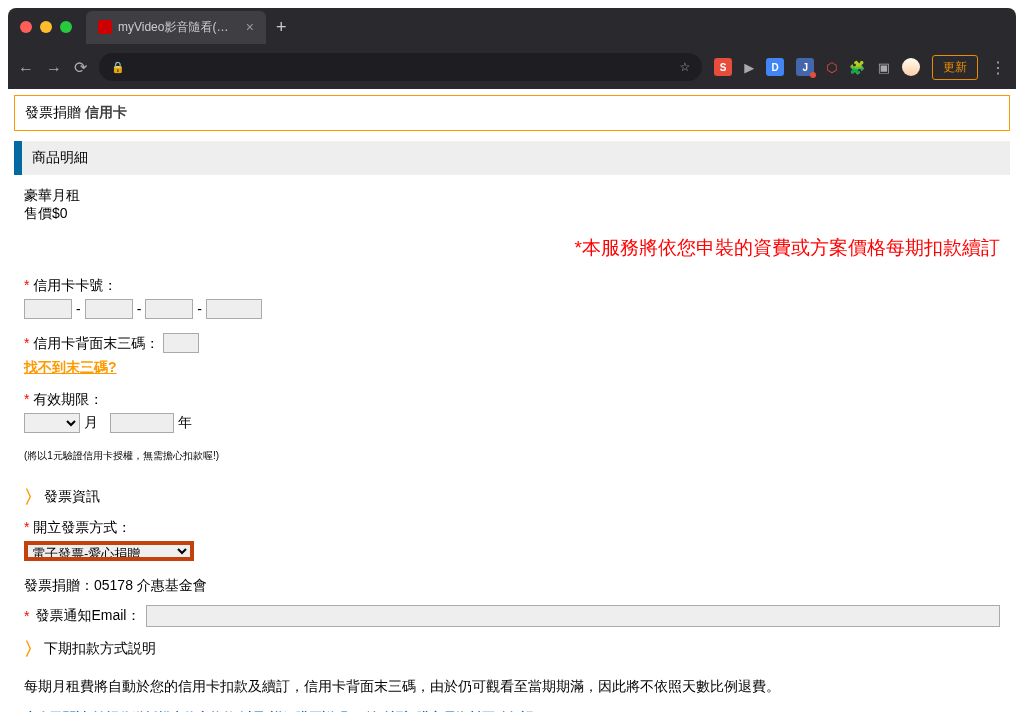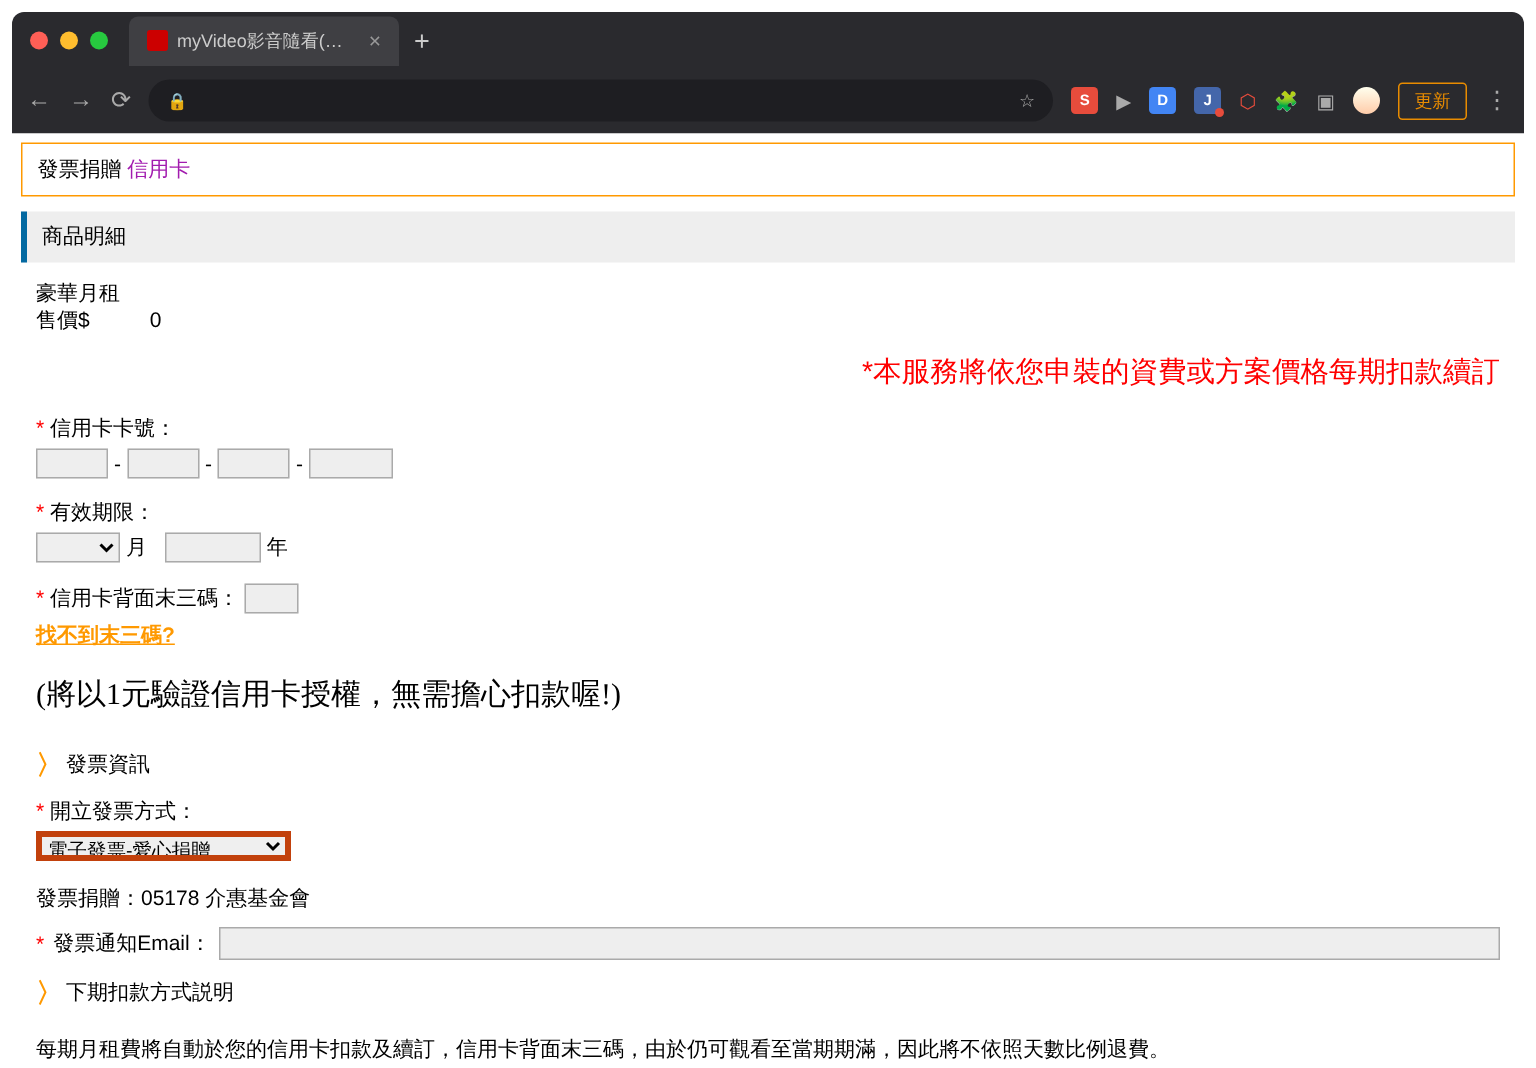--- a/index.html
+++ b/index.html
@@ -36,43 +36,43 @@
   .ext-puzzle { color: #aaa; }
   .ext-cast { color: #aaa; }
   .avatar { width: 18px; height: 18px; border-radius: 50%; background: linear-gradient(#ffe,#fca); }
   .update-btn { border: 1px solid #e98c00; color: #e98c00; border-radius: 3px; padding: 3px 10px; font-size: 12px; }
   .menu-dots { color: #aaa; font-size: 16px; }
   
   
   .page { background: #fff; margin: 0 8px 8px 8px; padding: 6px 6px 20px 6px; border-radius: 0 0 8px 8px; min-height: 615px; position: relative; }
   
   .payment-header { border: 1px solid #f90; padding: 8px 10px; margin-bottom: 10px; font-size: 14px; }
-  .orange-text { color: #a21caf; }
-  
-  .section-header { background: #eee; border-left: 4px solid #0369a1; padding: 8px 10px; font-size: 14px; margin-bottom: 12px; }
+  .orange-text { color: #404040; font-weight: bold; }
+  
+  .section-header { background: #eee; border-left: 8px solid #0369a1; padding: 8px 10px; font-size: 14px; margin-bottom: 12px; }
   
   .product-row { display: flex; justify-content: space-between; padding: 0 10px 8px 10px; font-size: 14px; flex-direction: column; }
-  .price-right { display: flex; gap: 40px; }
+  .price-right { display: flex; }
   
   .notice { color: #f00; text-align: right; padding: 4px 10px 12px 10px; font-size: 19px; }
   
   .form-row { padding: 4px 10px; font-size: 14px; margin-bottom: 6px; }
   .req { color: #f00; }
   .form-label { margin-bottom: 4px; }
   
   .cc-fields { display: flex; gap: 4px; align-items: center; margin-top: 4px; }
   .cc-input { width: 48px; height: 20px; border: 1px solid #aaa; background: #eee; }
   .cc-input.wide { width: 56px; }
   .month-select { height: 20px; border: 1px solid #aaa; width: 56px; }
   .year-input { width: 64px; height: 20px; border: 1px solid #aaa; background: #eee; }
   .cvc-input { width: 36px; height: 20px; border: 1px solid #aaa; background: #eee; }
   
   .orange-link { color: #f90; text-decoration: underline; font-weight: bold; }
   
-  .note-text { padding: 6px 10px 16px 10px; font-size: 20px; font-family: Liberation Serif, serif; }
+  .note-text { padding: 6px 10px 16px 10px; font-size: 10px; }
   
   .collapse-header { padding: 6px 10px; font-size: 14px; display: flex; align-items: center; gap: 2px; }
   .chev-right { color: #f90; font-size: 18px; font-weight: bold; }
   
   .invoice-select { height: 20px; border: 4px solid #c2410c; min-width: 170px; font-size: 13px; }
   
   .donation-text { padding: 6px 10px; font-size: 14px; }
   
   .email-row { padding: 4px 10px; font-size: 14px; display: flex; align-items: center; gap: 6px; }
   .email-input { flex: 1; height: 22px; border: 1px solid #aaa; background: #eee; }
@@ -149,36 +149,36 @@
       <span>-</span>
       <input class="cc-input" style="">
       <span>-</span>
       <input class="cc-input" style="">
       <span>-</span>
       <input class="cc-input wide" style="">
     </div>
   </div>
 
   <div class="form-row">
+    <span class="req">*</span> <span>信用卡背面末三碼：</span>
+    <input class="cvc-input" style="">
+    <div style="margin-top:6px;"><a href="#" class="orange-link">找不到末三碼?</a></div>
+  </div>
+
+  <div class="form-row">
     <div class="form-label"><span class="req">*</span> <span>有效期限：</span></div>
     <div class="cc-fields">
       <select class="month-select"><option></option></select>
       <span>月</span>
       &nbsp;
       <input class="year-input" style="">
       <span>年</span>
     </div>
   </div>
 
-  <div class="form-row">
-    <span class="req">*</span> <span>信用卡背面末三碼：</span>
-    <input class="cvc-input" style="">
-    <div style="margin-top:6px;"><a href="#" class="orange-link">找不到末三碼?</a></div>
-  </div>
-
   <div class="note-text">(將以1元驗證信用卡授權，無需擔心扣款喔!)</div>
 
   <div class="collapse-header">
     <span class="chev-right">〉</span>
       <span>發票資訊</span>
   </div>
 
   <div class="form-row">
     <div class="form-label"><span class="req">*</span> <span>開立發票方式：</span></div>
     <select class="invoice-select">

